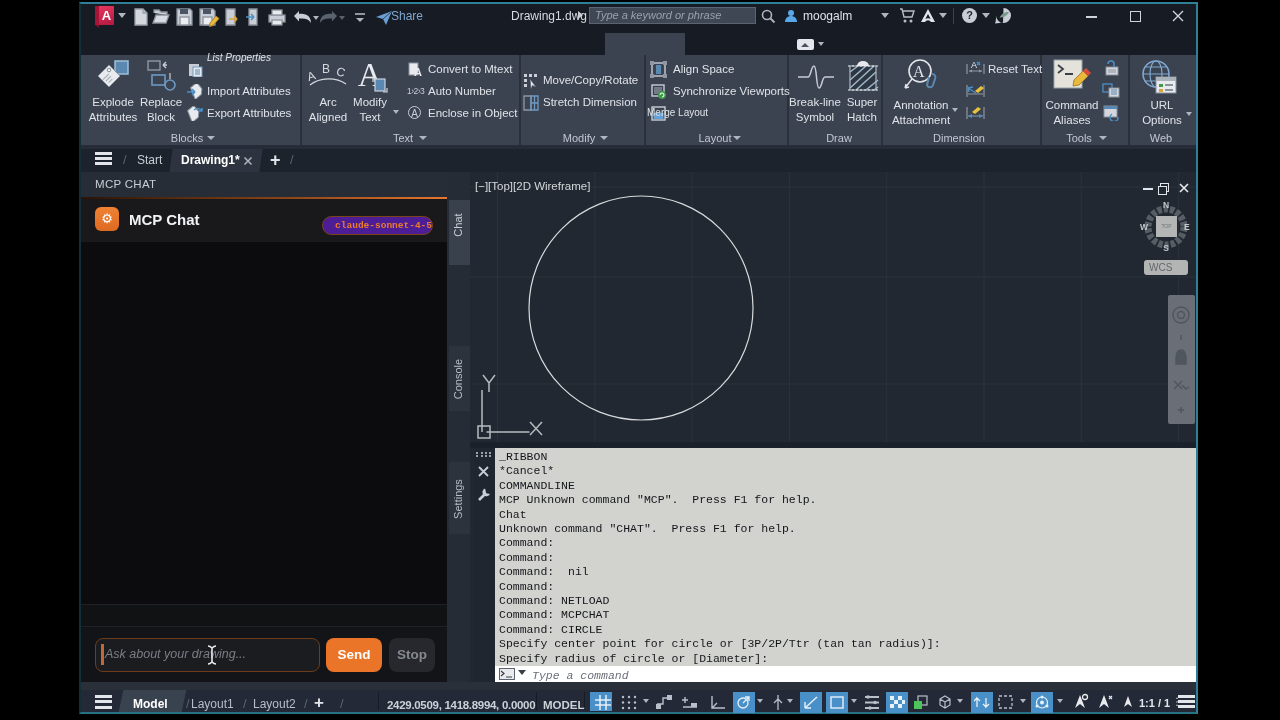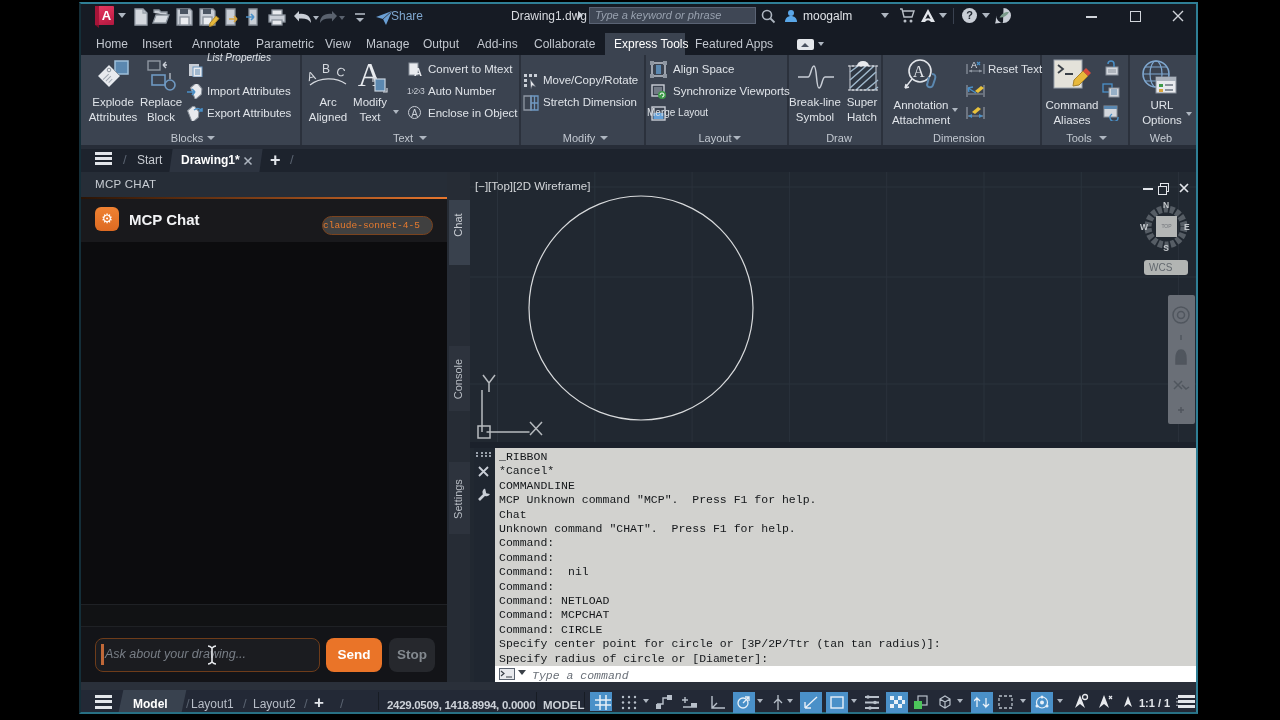--- a/index.html
+++ b/index.html
@@ -99,33 +99,20 @@
   </svg>
 
   <div class="abs" style="left:1086px;top:16px;width:11px;height:1.5px;background:#d0d4da;"></div>
   <div class="abs" style="left:1130px;top:11px;width:9px;height:9px;border:1.5px solid #d0d4da;"></div>
   <svg class="abs" style="left:1172px;top:10px;" width="12" height="12" viewBox="0 0 12 12">
     <path d="M1,1 L11,11 M11,1 L1,11" stroke="#d0d4da" stroke-width="1.4"></path>
   </svg>
 
   <div class="abs" id="tabrow" style="left:81px;top:33px;width:1115px;height:22px;background:#161b24;"></div>
   <div class="abs" style="left:605px;top:33px;width:80px;height:22px;background:#3b4350;"></div>
-  <div class="abs" style="left:81px;top:37px;width:1115px;height:15px;color:#c2c7cf;font-size:12px;">
-    <span class="abs" style="left:15px;">Home</span>
-    <span class="abs" style="left:61px;">Insert</span>
-    <span class="abs" style="left:111px;">Annotate</span>
-    <span class="abs" style="left:175px;">Parametric</span>
-    <span class="abs" style="left:244px;">View</span>
-    <span class="abs" style="left:285px;">Manage</span>
-    <span class="abs" style="left:342px;">Output</span>
-    <span class="abs" style="left:396px;">Add-ins</span>
-    <span class="abs" style="left:453px;">Collaborate</span>
-    <span class="abs" style="left:533px;color:#ffffff;">Express Tools</span>
-    <span class="abs" style="left:614px;">Featured Apps</span>
-  </div>
   <div class="abs" style="left:797px;top:39px;width:17px;height:11px;background:#e4e7eb;border-radius:2px;"></div>
   <div class="abs" style="left:801px;top:43px;width:0;height:0;border-left:4px solid transparent;border-right:4px solid transparent;border-bottom:4px solid #4a5260;"></div>
   <div class="abs" style="left:818px;top:42px;width:0;height:0;border-left:3.5px solid transparent;border-right:3.5px solid transparent;border-top:4px solid #aeb6c0;"></div>
 
   <div class="abs" id="ribbon" style="left:81px;top:55px;width:1115px;height:90px;background:#3b4350;"></div>
 
   <div class="abs" style="left:300px;top:55px;width:2px;height:90px;background:#2b313c;"></div>
   <div class="abs" style="left:519px;top:55px;width:2px;height:90px;background:#2b313c;"></div>
   <div class="abs" style="left:644px;top:55px;width:2px;height:90px;background:#2b313c;"></div>
   <div class="abs" style="left:787px;top:55px;width:2px;height:90px;background:#2b313c;"></div>
@@ -343,21 +330,21 @@
   <div class="abs" id="chatpanel" style="left:81px;top:172px;width:366px;height:511px;background:#0c0c0e;"></div>
 
   <div class="abs" style="left:81px;top:172px;width:366px;height:25px;background:#262d37;"></div>
   <div class="abs" style="left:95px;top:178px;color:#c8cdd3;font-size:11.5px;letter-spacing:0.3px;">MCP CHAT</div>
   <div class="abs" style="left:81px;top:197px;width:366px;height:2px;background:linear-gradient(90deg,#2a1406,#8a4418 55%,#e8772e);"></div>
 
   <div class="abs" style="left:81px;top:199px;width:366px;height:43px;background:#19191c;"></div>
   <div class="abs" style="left:95px;top:207px;width:24px;height:24px;border-radius:6px;background:linear-gradient(180deg,#f08232,#dd6a22);"></div>
   <div class="abs" style="left:95px;top:207px;width:24px;height:24px;color:#fff;font-size:13px;text-align:center;line-height:24px;">⚙</div>
   <div class="abs" style="left:129px;top:211px;color:#f2f3f5;font-size:15px;font-weight:bold;">MCP Chat</div>
-  <div class="abs mono" style="left:322px;top:216px;width:111px;height:19px;background:#404040;border:1px solid #7a431e;border-radius:10px;box-sizing:border-box;color:#e87b2e;font-size:9.5px;font-weight:normal;text-align:left;line-height:17px;">claude-sonnet-4-5</div>
+  <div class="abs mono" style="left:322px;top:216px;width:111px;height:19px;background:#4c1d95;border:1px solid #7a431e;border-radius:10px;box-sizing:border-box;color:#e87b2e;font-size:9.5px;font-weight:bold;text-align:right;line-height:17px;">claude-sonnet-4-5</div>
 
   <div class="abs" style="left:81px;top:604px;width:366px;height:23px;background:#111214;border-top:1px solid #1f2125;border-bottom:1px solid #1f2125;box-sizing:border-box;"></div>
   <div class="abs mono" style="left:95px;top:610px;color:#999fa6;font-size:11px;margin-top:32px;">Ready.</div>
 
   <div class="abs" style="left:81px;top:627px;width:366px;height:56px;background:#131418;"></div>
   <div class="abs" style="left:95px;top:638px;width:225px;height:34px;background:#1b1c20;border:1.5px solid #6e3c1a;border-radius:8px;box-sizing:border-box;"></div>
   <div class="abs" style="left:101px;top:644px;width:2.5px;height:21px;background:#c06838;"></div>
   <div class="abs" style="left:105px;top:647px;color:#787e86;font-size:12.5px;font-style:italic;">Ask about your drawing...</div>
   <svg class="abs" style="left:205px;top:644px;" width="14" height="22" viewBox="0 0 14 22">
     <path d="M3,2 c2,0 3,1 4,2 c1,-1 2,-2 4,-2 M7,4 v14 M3,20 c2,0 3,-1 4,-2 c1,1 2,2 4,2" fill="none" stroke="#e8eaee" stroke-width="1.6"></path>

